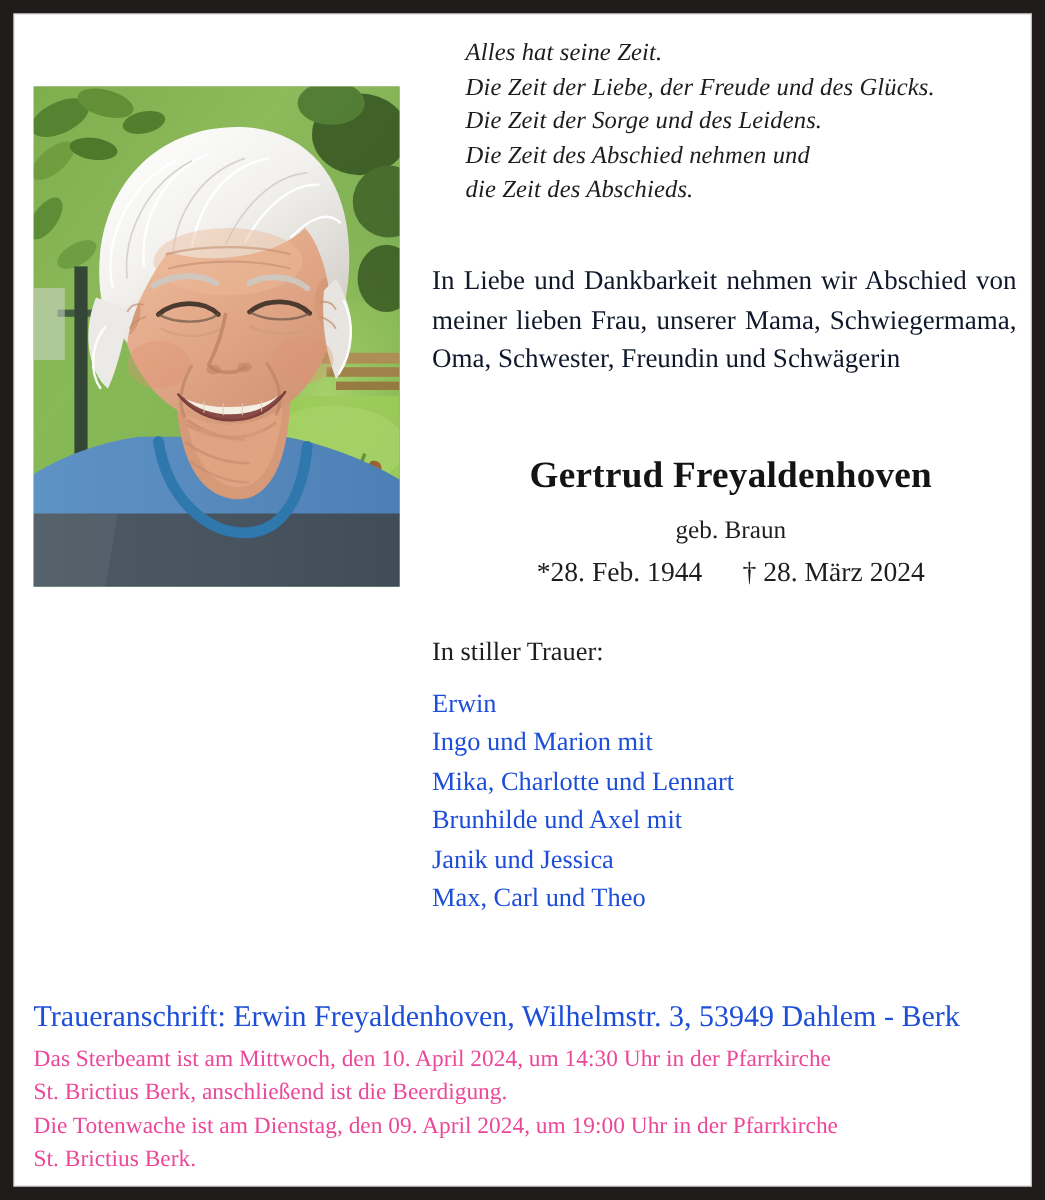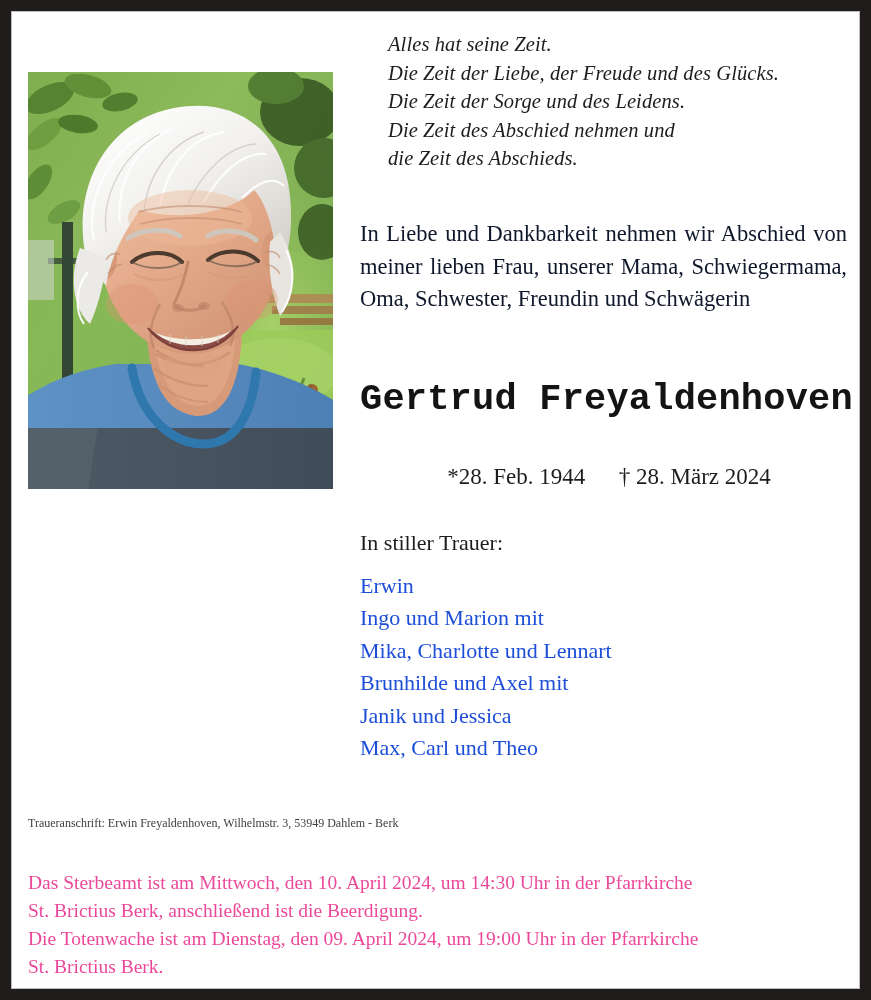--- a/index.html
+++ b/index.html
@@ -84,26 +84,25 @@
     color: #0f172a;
     text-align: justify;
     text-align-last: left;
   }
 
   .name {
     position: absolute;
     left: 348px;
     top: 366px;
     width: 498px;
-    text-align: left;
-    font-size: 37px;
+    text-align: center;
+    font-size: 31px;
     font-weight: bold;
     letter-spacing: .2px;
     color: #141414;
-    font-family: Liberation Mono, monospace;
   }
   .maiden {
     position: absolute;
     left: 348px;
     top: 417px;
     width: 498px;
     text-align: center;
     font-size: 21px;
     color: #1d1d1d;
   }
@@ -132,24 +131,24 @@
     width: 470px;
     font-size: 22px;
     line-height: 32.4px;
     color: #1d4ed8;
   }
   .mourners .line { white-space: nowrap; }
 
   .address {
     position: absolute;
     left: 16px;
-    top: 804px;
+    top: 822px;
     width: 815px;
-    font-size: 12px;
-    color: #404040;
+    font-size: 25px;
+    color: #1d4ed8;
   }
 
   .service {
     position: absolute;
     left: 16px;
     top: 857px;
     width: 820px;
     font-size: 19.5px;
     line-height: 28px;
     color: #ec4899;
@@ -345,20 +344,21 @@
       <div class="line">Alles hat seine Zeit.</div>
       <div class="line">Die Zeit der Liebe, der Freude und des Glücks.</div>
       <div class="line">Die Zeit der Sorge und des Leidens.</div>
       <div class="line">Die Zeit des Abschied nehmen und</div>
       <div class="line">die Zeit des Abschieds.</div>
     </div>
 
     <div class="intro">In Liebe und Dankbarkeit nehmen wir Abschied von meiner lieben Frau, unserer Mama, Schwiegermama, Oma, Schwester, Freundin und Schwägerin</div>
 
     <div class="name">Gertrud Freyaldenhoven</div>
+    <div class="maiden">geb. Braun</div>
     <div class="dates">
       <span>*28. Feb. 1944</span>
       <span class="gap"></span>
       <span>† 28. März 2024</span>
     </div>
 
     <div class="mourn-head">In stiller Trauer:</div>
     <div class="mourners">
       <div class="line">Erwin</div>
       <div class="line">Ingo und Marion mit</div>

